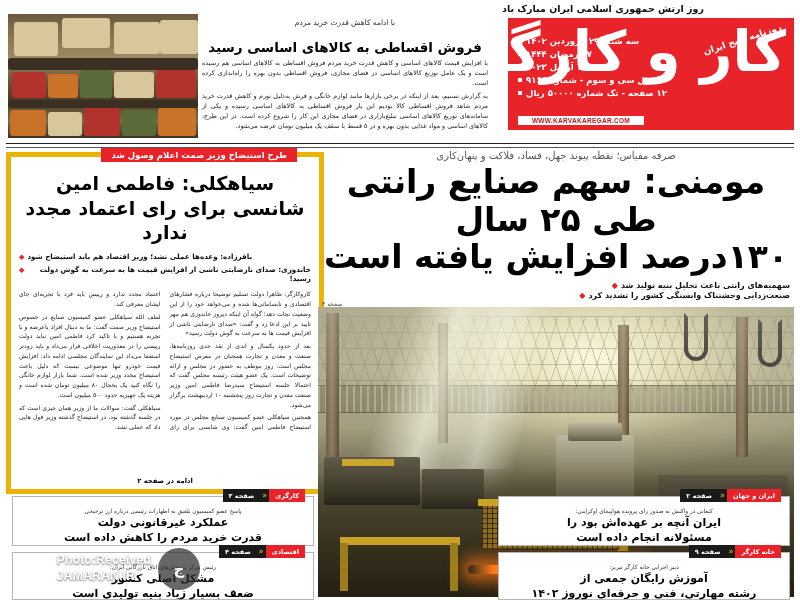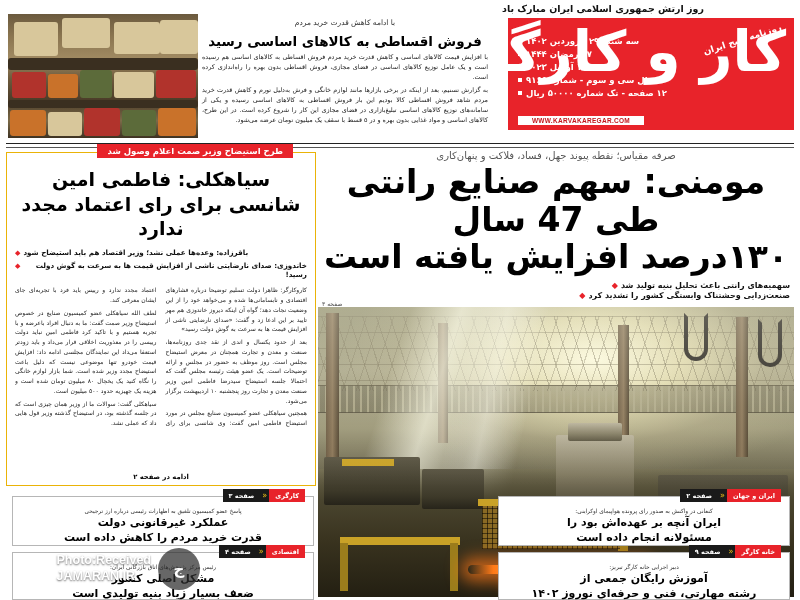--- a/index.html
+++ b/index.html
@@ -55,21 +55,21 @@
     background:#fff;color:#c4161c;font-size:6.5px;font-weight:bold;
     text-align:center;letter-spacing:.3px;padding:1px 0;
     font-family:"Liberation Sans",sans-serif;direction:ltr;
   }
 
   
   .top-news{
     position:absolute;top:18px;left:8px;width:480px;height:118px;
   }
   .top-news .kicker{
-    text-align:center;font-size:7.5px;color:#333;margin:0 0 6px 0;
+    text-align:center;font-size:7.5px;color:#333;margin:0 0 12px 0;
   }
   .top-news .title{
     text-align:center;font-size:13.5px;font-weight:bold;color:#000;
     margin:0 0 4px 0;letter-spacing:-.2px;
   }
   .top-news .body p{
     margin:0 0 3px 0;font-size:6.4px;line-height:1.55;
     color:#1a1a1a;text-align:justify;
   }
   .top-news .more{
@@ -99,21 +99,21 @@
     border-top:1.6px solid #222;
   }
   .rule-top2{
     position:absolute;top:147px;left:6px;width:788px;height:0;
     border-top:.7px solid #555;
   }
 
   
   .side-col{
     position:absolute;top:152px;left:6px;width:308px;height:332px;
-    border:1px solid #eab308;background:#fff;
+    border:5px solid #eab308;background:#fff;
   }
   .side-banner{
     position:absolute;top:-9px;right:22px;
     background:#e8232a;color:#fff;font-size:8.5px;font-weight:bold;
     padding:2px 10px;white-space:nowrap;
   }
   .side-title{
     margin:14px 10px 0 10px;text-align:center;
     font-size:19px;font-weight:bold;line-height:1.3;color:#000;
     letter-spacing:-.4px;
@@ -385,21 +385,21 @@
       <p>همچنین سیاهکلی عضو کمیسیون صنایع مجلس در مورد استیضاح فاطمی امین گفت: وی شانسی برای رای اعتماد مجدد ندارد و رییس باید فرد با تجربه‌ای جای ایشان معرفی کند.</p>
       <p>لطف الله سیاهکلی عضو کمیسیون صنایع در خصوص استیضاح وزیر صمت گفت: ما به دنبال افراد باعرضه و با تجربه هستیم و با تاکید کرد فاطمی امین نباید دولت رییسی را در معذوریت اخلاقی قرار می‌داد و باید زودتر استعفا می‌داد این نمایندگان مجلسی ادامه داد: افزایش قیمت خودرو تنها موضوعی نیست که دلیل باعث استیضاح مجدد وزیر شده است. شما بازار لوازم خانگی را نگاه کنید یک یخچال ۸۰ میلیون تومان شده است و هزینه یک جهیزیه حدود ۵۰۰ میلیون است.</p>
       <p>سیاهکلی گفت: سوالات ما از وزیر همان چیزی است که در جلسه گذشته بود، در استیضاح گذشته وزیر قول هایی داد که عملی نشد.</p>
     </div>
 
     <div class="side-more">ادامه در صفحه ۲</div>
   </div>
 
   <div class="lead">
     <div class="kicker">صرفه مقیاس؛ نقطه پیوند جهل، فساد، فلاکت و پنهان‌کاری</div>
-    <div class="h1">مومنی: سهم صنایع رانتی طی 47 سال</div>
+    <div class="h1">مومنی: سهم صنایع رانتی طی ۲۵ سال</div>
     <div class="h1">۱۳۰درصد افزایش یافته است</div>
     <div class="lead-bullets">
       <div class="b">
         <span class="txt">سهمیه‌های رانتی باعث تحلیل بنیه تولید شد</span>
         <span class="dot">◆</span>
       </div>
       <div class="b">
         <span class="txt">صنعت‌زدایی وحشتناک وابستگی کشور را تشدید کرد</span>
         <span class="dot">◆</span>
       </div>

